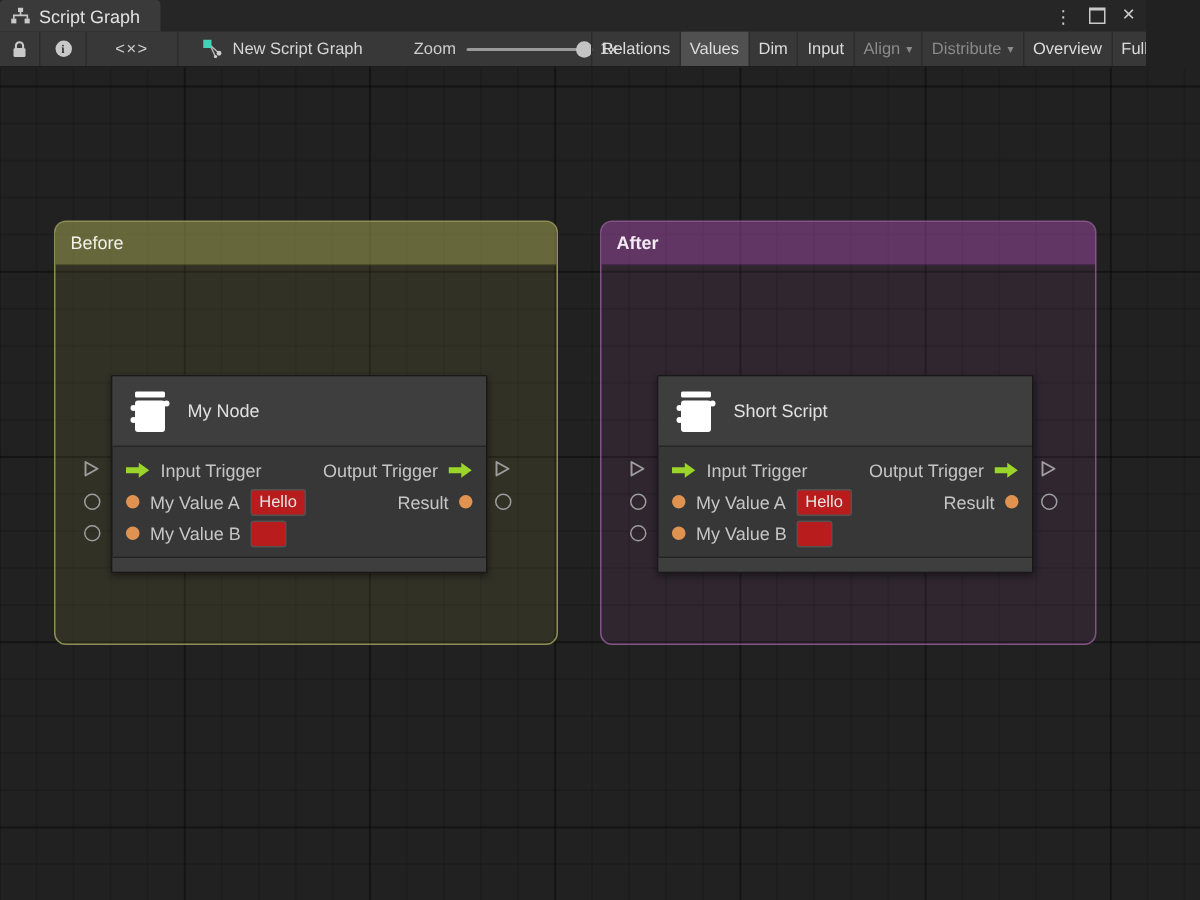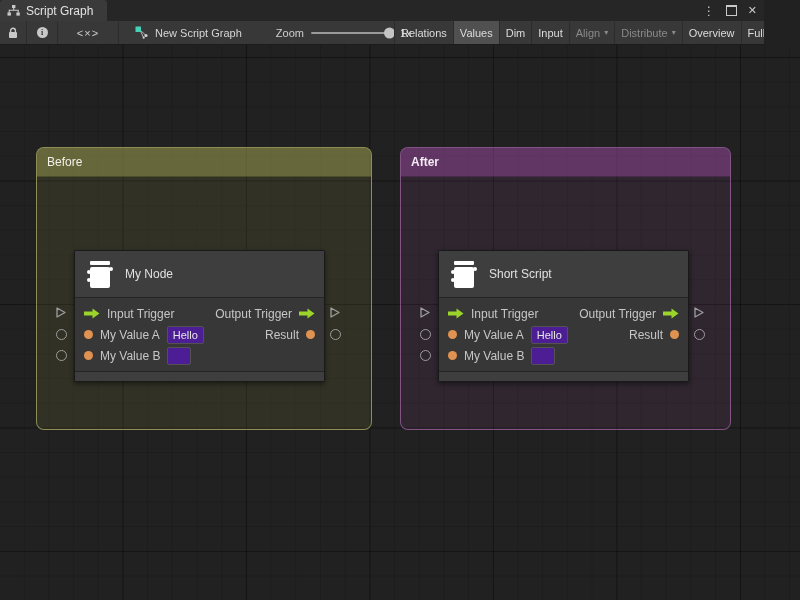--- a/index.html
+++ b/index.html
@@ -119,21 +119,21 @@
   .node-icon .nub-l1{position:absolute;left:-1px;top:9px;width:4px;height:4px;border-radius:50%;background:#fff;}
   .node-icon .nub-l2{position:absolute;left:-1px;top:17px;width:4px;height:4px;border-radius:50%;background:#fff;}
   .node-icon .nub-r{position:absolute;right:-1px;top:6px;width:4px;height:4px;border-radius:50%;background:#fff;}
   .node-body{padding:5px 0;}
   .prow{height:21px;display:flex;align-items:center;padding:0 9px;}
   .prow-left,.prow-right{display:flex;align-items:center;gap:7px;}
   .prow-right{margin-left:auto;}
   .plabel{font-size:12px;color:#c6c6c6;white-space:nowrap;}
   .vdot{width:9px;height:9px;border-radius:50%;background:#e09351;}
   .vfield{
-    background:#4c1d95;border:1px solid #525252;border-radius:2px;
+    background:#b91c1c;border:1px solid #525252;border-radius:2px;
     height:16px;line-height:16px;min-width:10px;padding:0 5px;
     font-size:11px;color:#e6e6e6;box-sizing:content-box;
   }
   .vfield.empty{min-width:12px;}
   .node-footer{height:9px;background:#3e3e3e;border-top:1px solid #242424;}
 
   
   .xport{position:absolute;display:flex;align-items:center;justify-content:center;}
   .xtri{left:17px;width:13px;height:13px;}
   .xtri-r{left:291px;}

